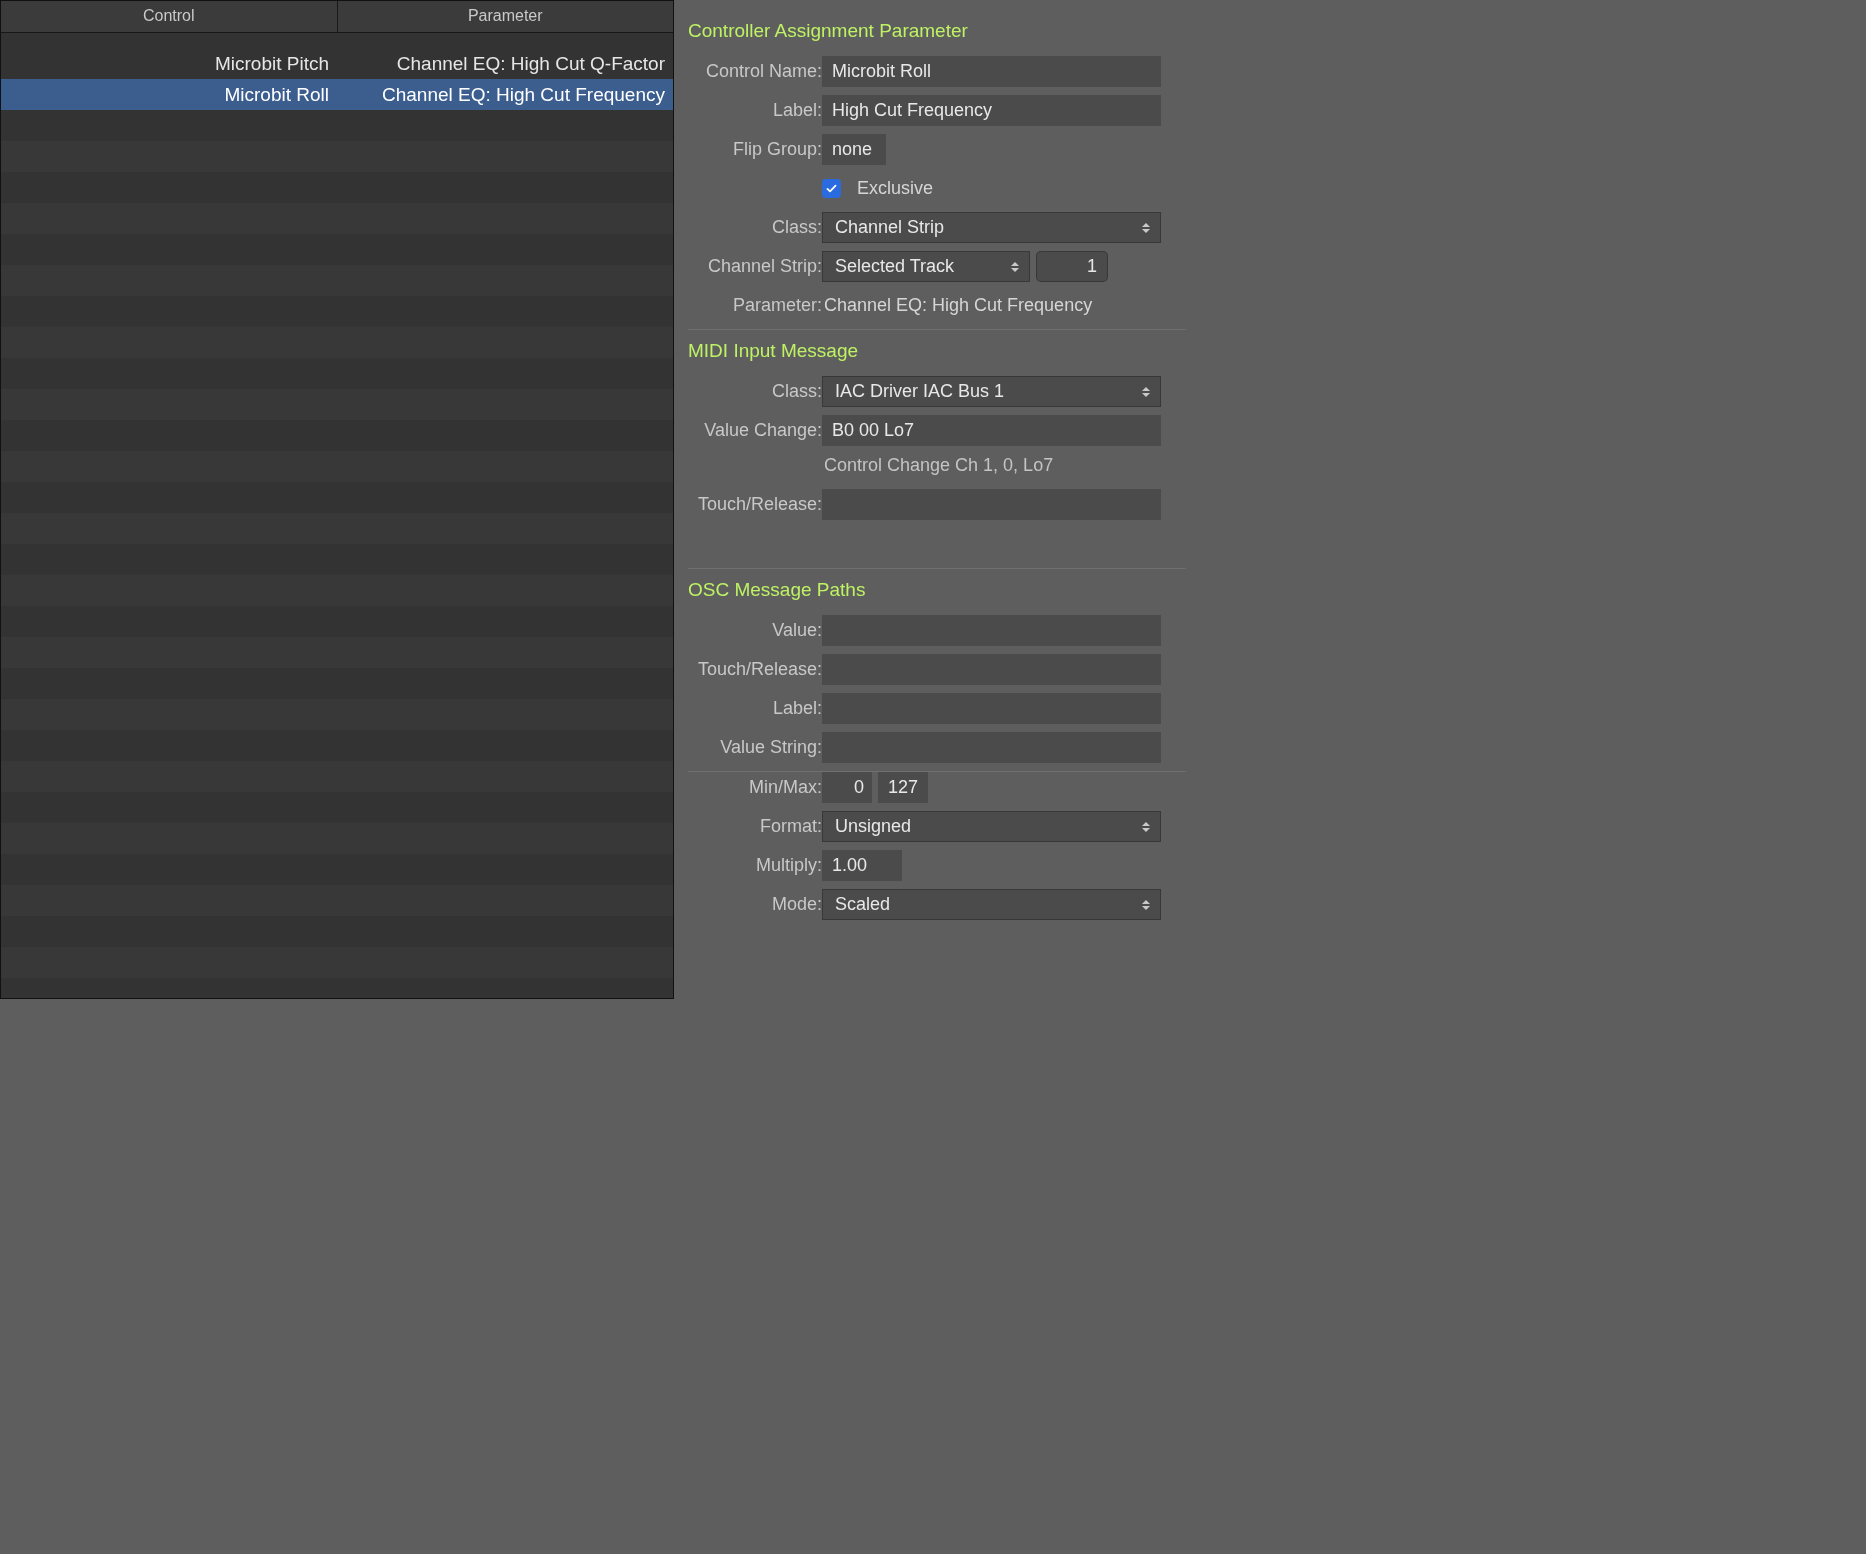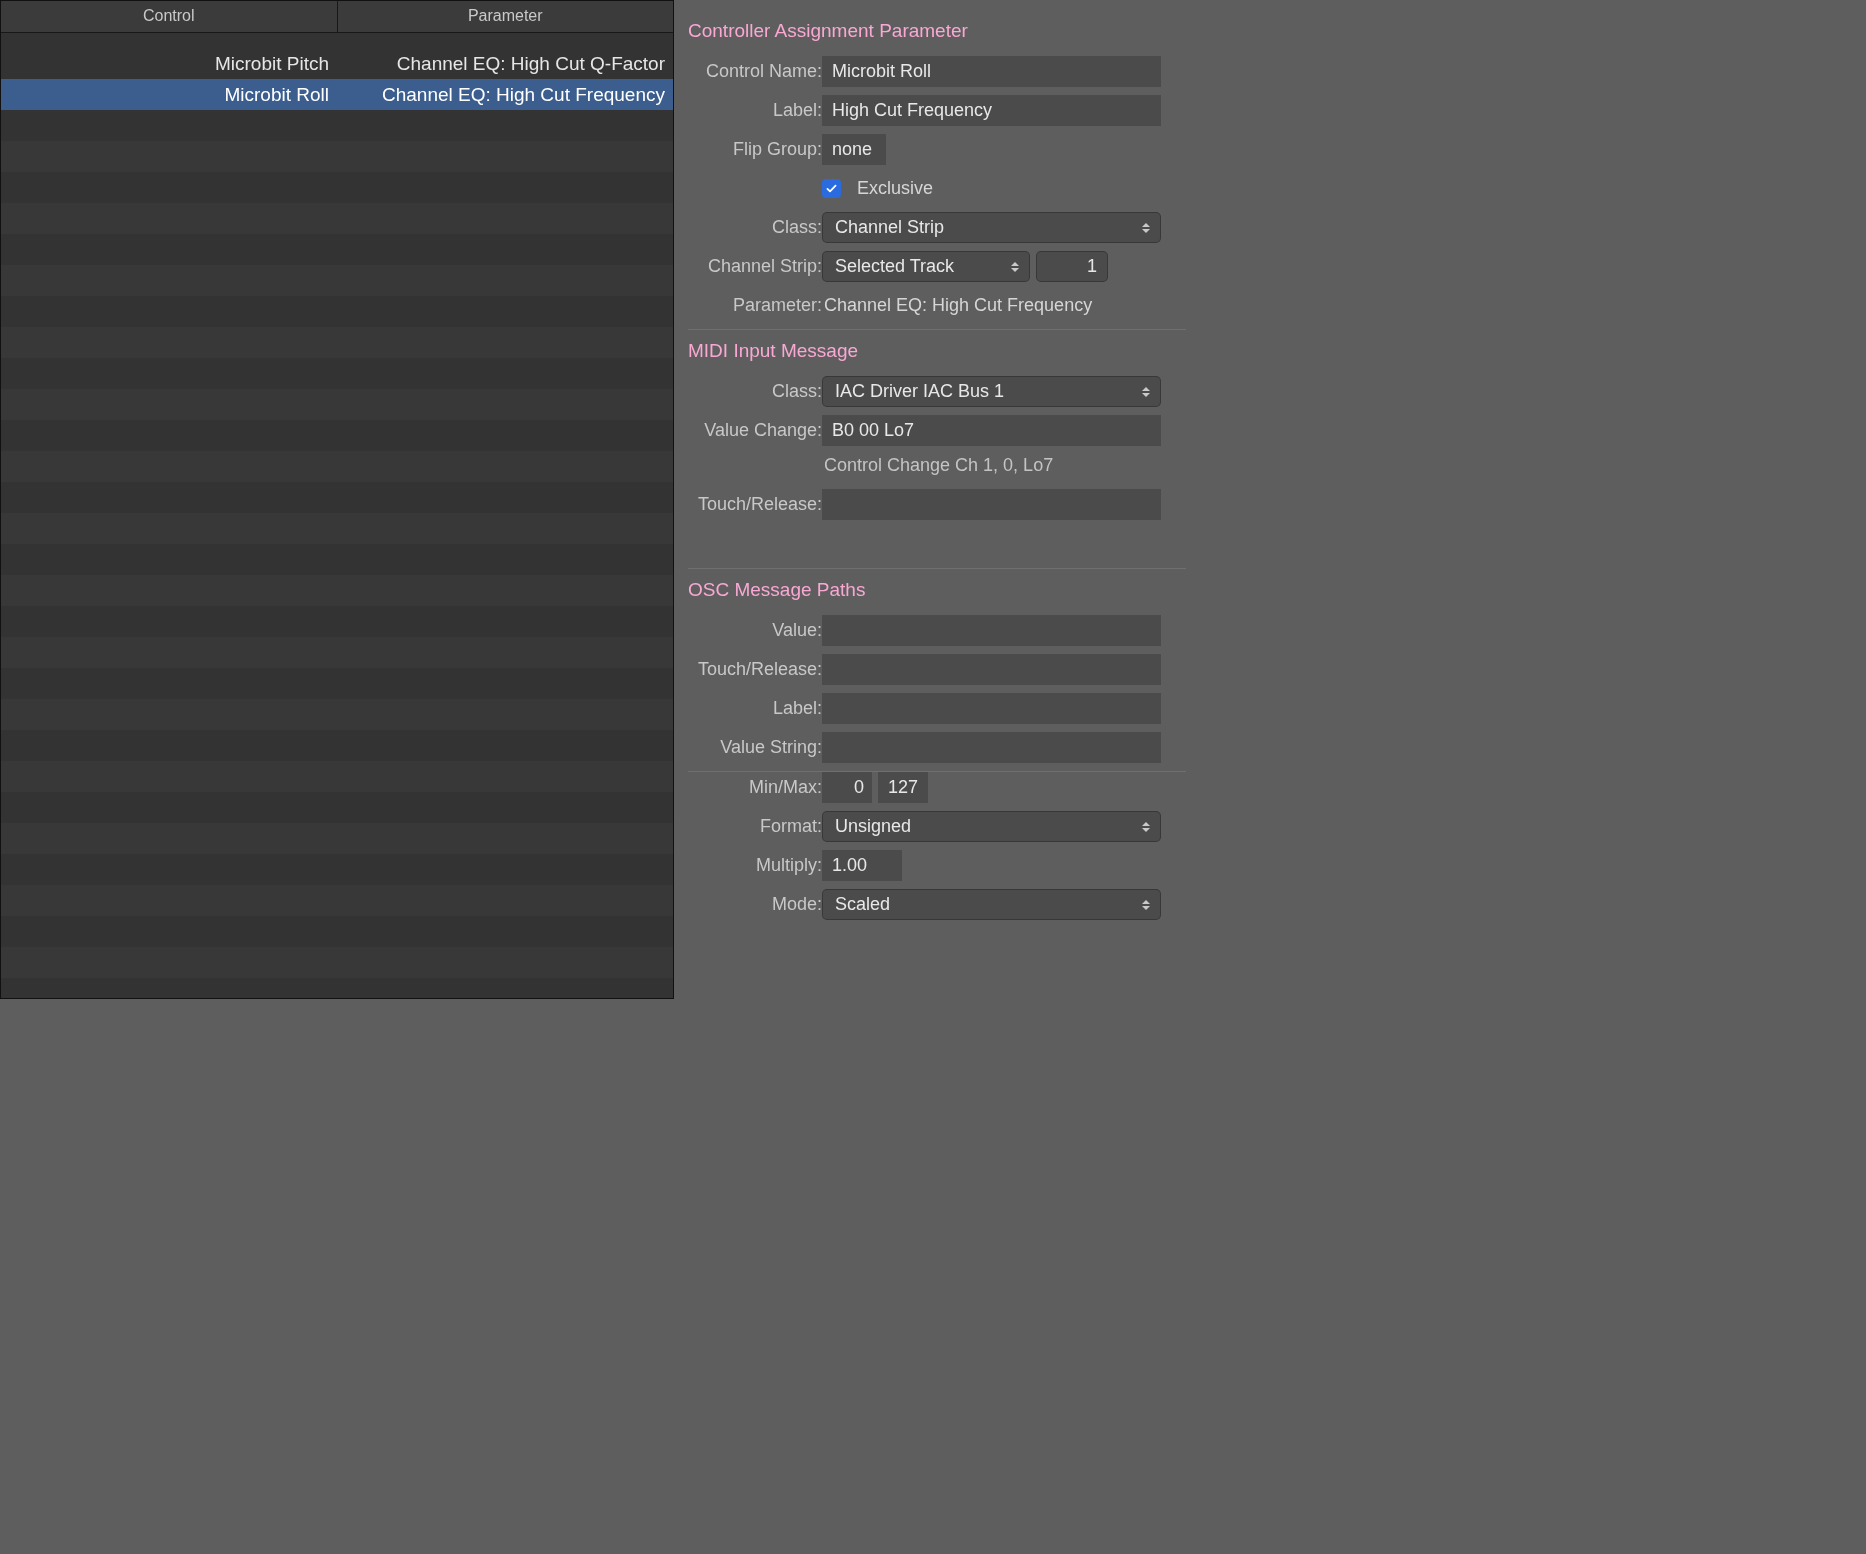--- a/index.html
+++ b/index.html
@@ -65,21 +65,21 @@
   }
   .row.selected .cell { color: #fff; }
   
   .right {
     flex: 1;
     background: #5e5e5e;
     padding: 12px 14px 0 14px;
     overflow: hidden;
   }
   .section-title {
-    color: #f9a8d4;
+    color: #bef264;
     font-size: 19px;
     padding: 10px 0 14px 0;
   }
   .section-title.first { padding-top: 8px; }
   .divider {
     height: 1px;
     background: #6f6f6f;
     margin: 4px 0 0 0;
   }
   .form-row {
@@ -115,21 +115,21 @@
   .tinput.narrow { width: 64px; }
   .tinput.num { width: 50px; text-align: right; padding: 0 8px; }
   .tinput.num2 { width: 50px; text-align: center; padding: 0 6px; }
   .select {
     position: relative;
     background: #4b4b4b;
     color: #e8e8e8;
     height: 31px;
     padding: 0 30px 0 12px;
     font-size: 18px;
-    border-radius: 5px;
+    border-radius: 0;
     display: flex;
     align-items: center;
     cursor: default;
     border: 0.5px solid rgba(0,0,0,0.25);
   }
   .select.full { width: 100%; max-width: 339px; }
   .select.wide { width: 208px; }
   .select .spinner {
     position: absolute;
     right: 8px;

